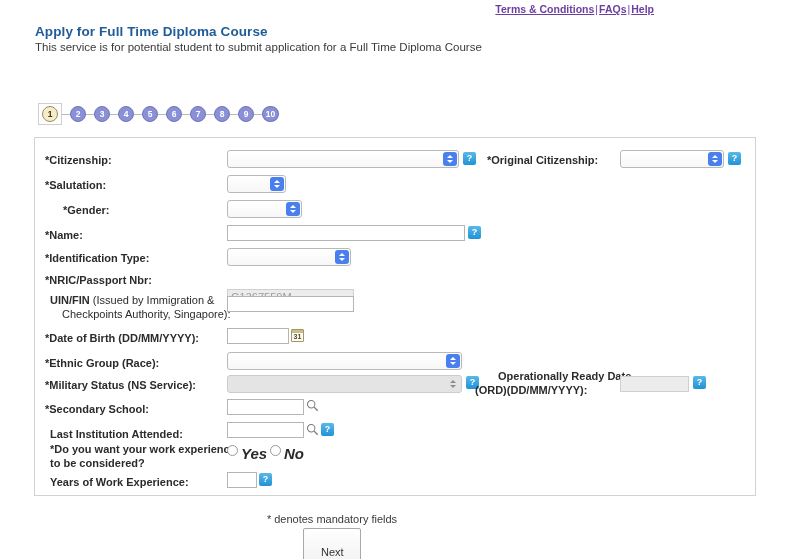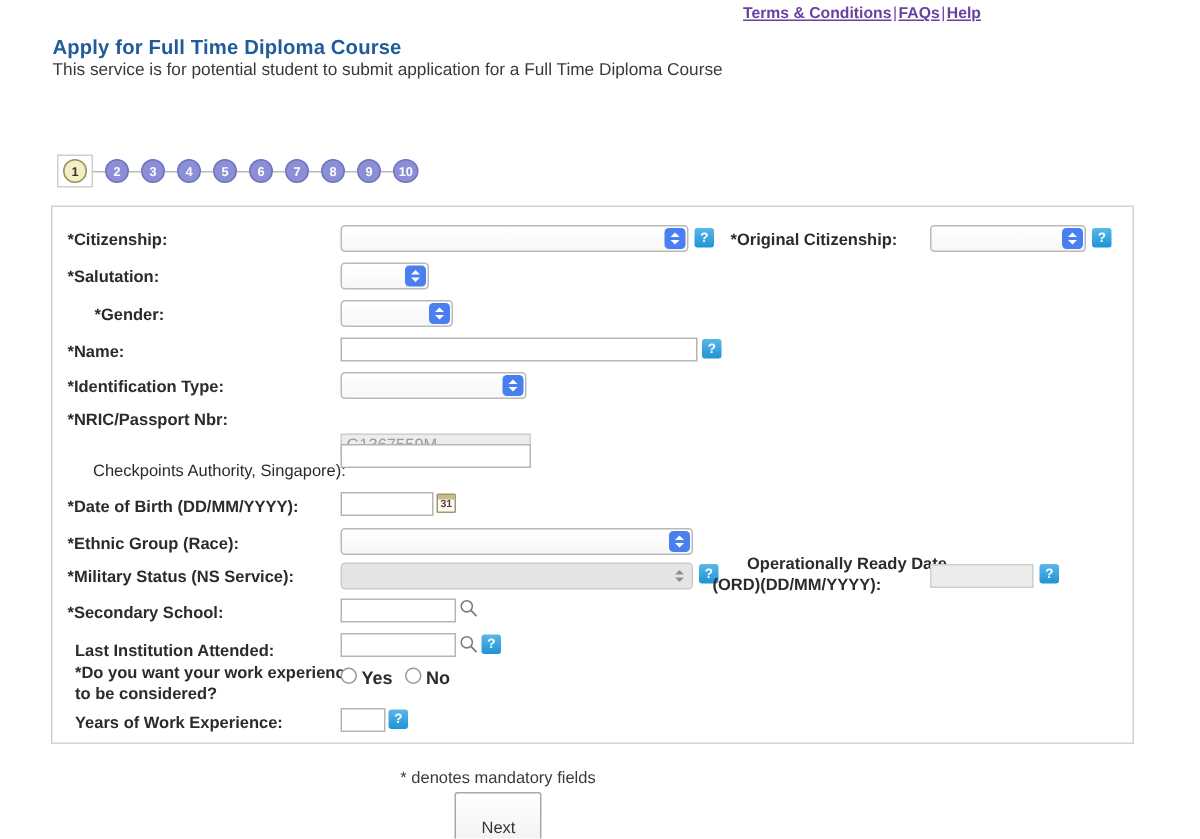--- a/index.html
+++ b/index.html
@@ -138,21 +138,21 @@
 
   
   .mag { position: absolute; width: 13px; height: 13px; cursor: pointer; }
 
   
   .radio {
     position: absolute; width: 11px; height: 11px; border-radius: 50%;
     border: 1px solid #9a9a9a; background: #fff; cursor: pointer;
   }
   .radio-lbl {
-    position: absolute; font-size: 12px; color: #2b2b2b; font-weight: bold;
+    position: absolute; font-size: 15px; color: #2b2b2b; font-weight: bold; font-style: italic;
   }
 
   
   .mand {
     position: absolute; left: 0; right: 0; top: 513px;
     text-align: center; font-size: 11px; color: #3a3a3a;
   }
   .nextbtn {
     position: absolute; left: 50%; transform: translateX(-50%); top: 528px;
     width: 58px; height: 17px;
@@ -242,20 +242,21 @@
     <div class="sel" style="left:192px; top:110px; width:124px;">
       <div class="arrowbtn">
           <span class="up"></span>
           <span class="dn"></span>
         </div>
     </div>
 
     <div class="lbl" style="left:10px; top:136px;">*NRIC/Passport Nbr:</div>
     <input class="txt dis" disabled="" style="left: 192px; top: 132px; width: 127px; margin-top: 19px;" value="G1367559M">
 
+    <div class="lbl" style="left:15px; top:156px;"><span>UIN/FIN</span><span class="thin"> (Issued by Immigration &amp;</span></div>
     <div class="lbl thin" style="left:15px; top:170px; font-weight:normal;margin-left:12px;">Checkpoints Authority, Singapore):</div>
     <input class="txt" style="left: 192px; top: 158px; width: 127px;" value="">
 
     <div class="lbl" style="left:10px; top:194px;">*Date of Birth (DD/MM/YYYY):</div>
     <input class="txt" style="left: 192px; top: 190px; width: 62px;" value="">
     <div class="cal" style="left:256px; top:191px;">
       <span class="top"></span>
       <span class="d">31</span>
     </div>
 

